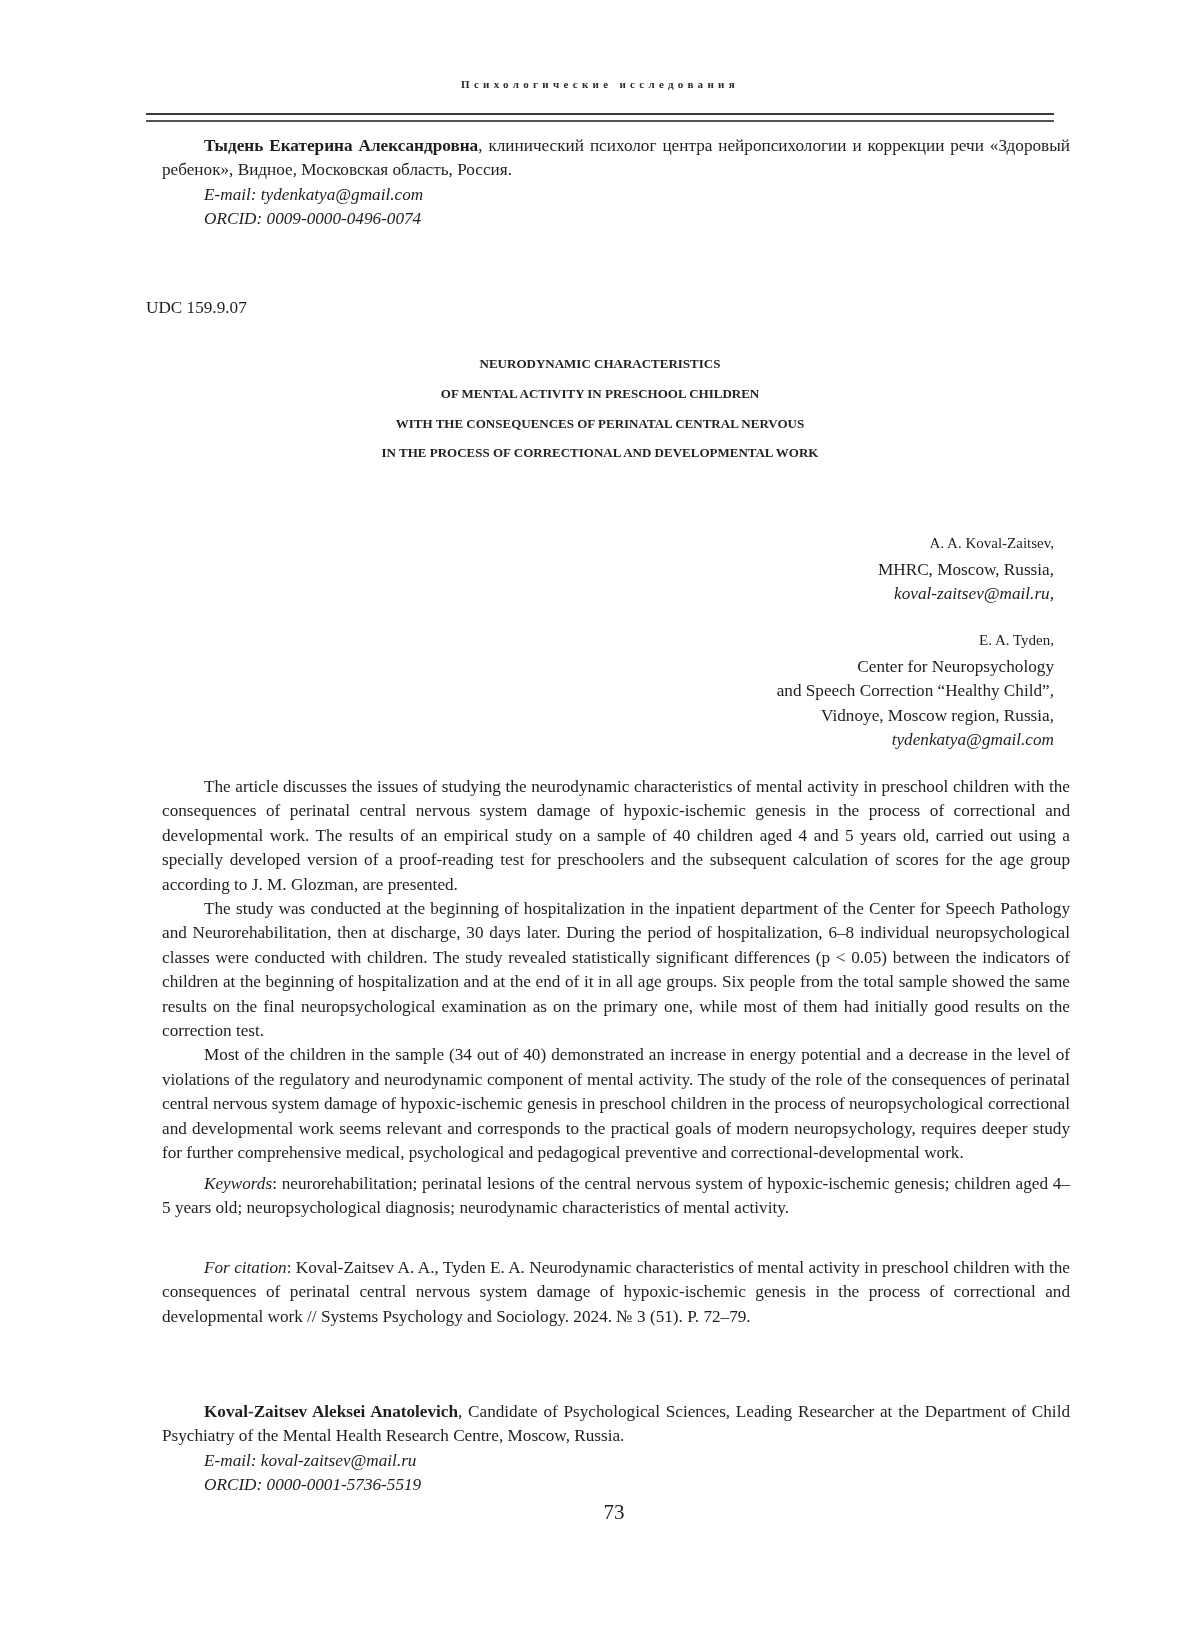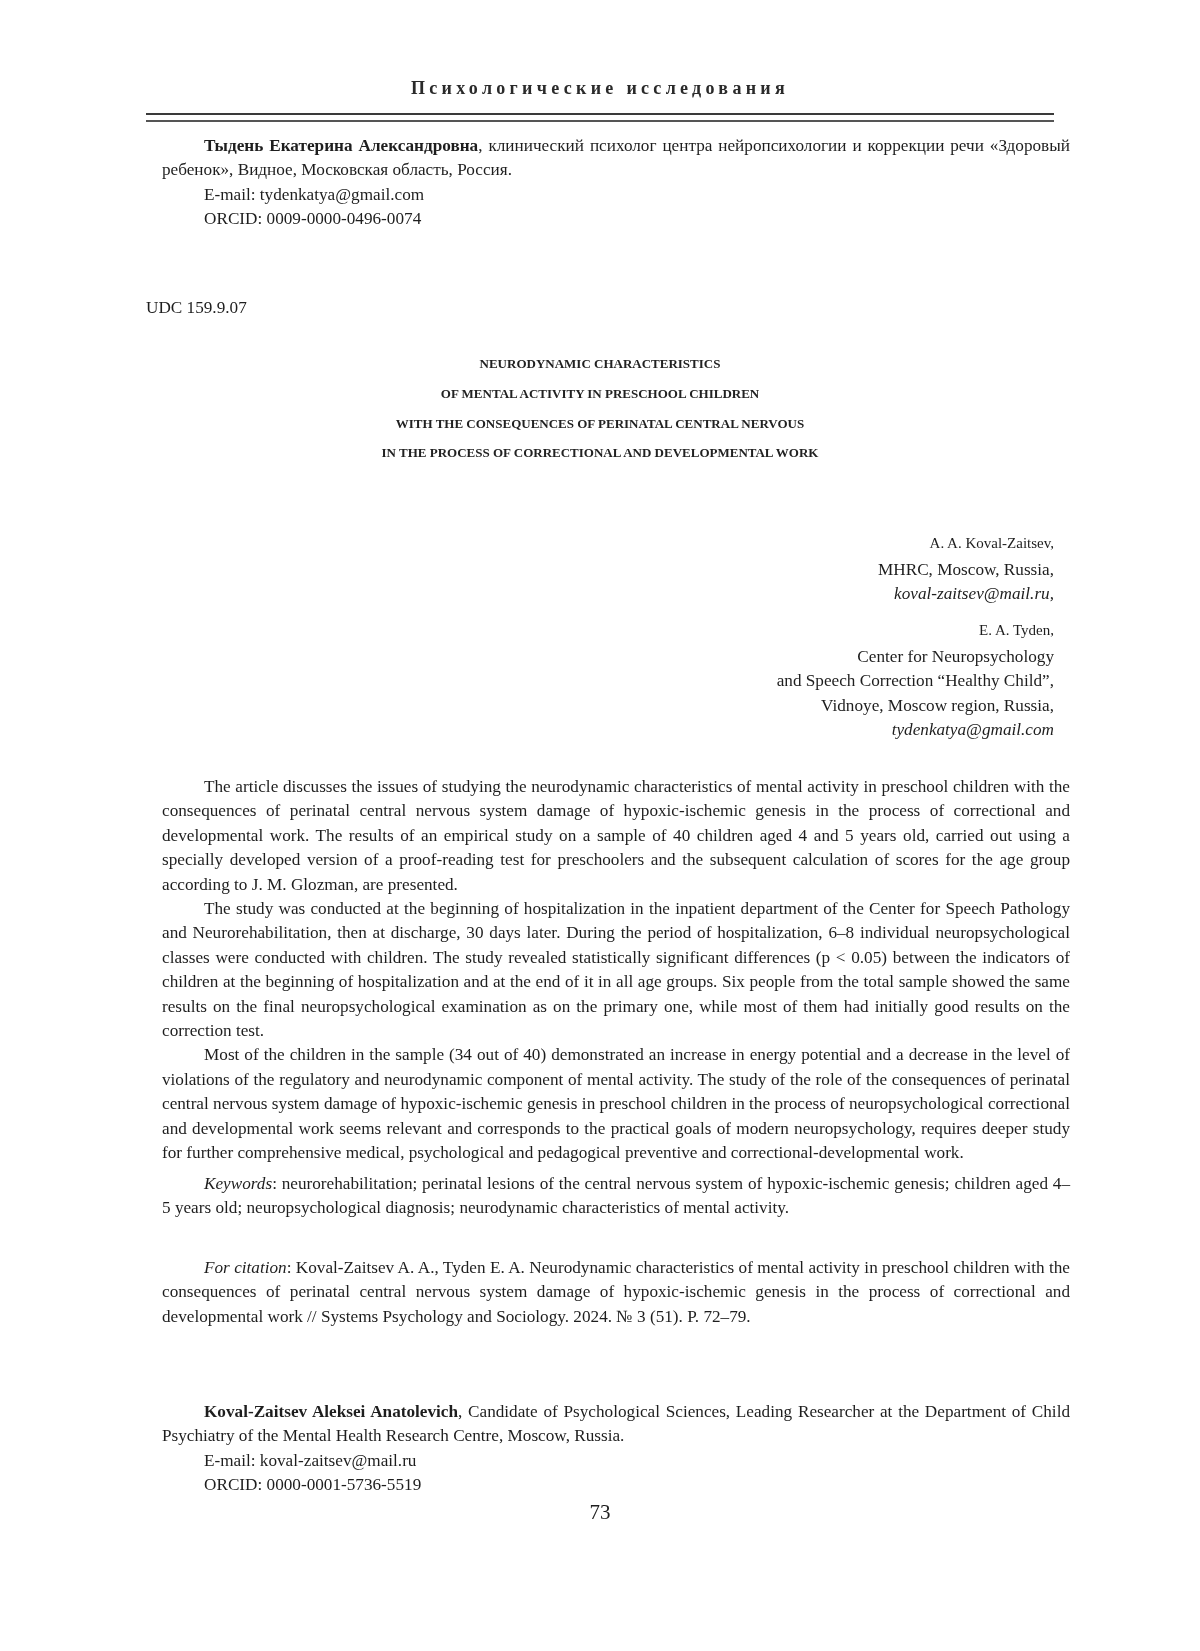--- a/index.html
+++ b/index.html
@@ -4,37 +4,37 @@
 <style>
   html, body { margin: 0; padding: 0; background: #ffffff; }
   body {
     width: 1200px; height: 1651px; position: relative; overflow: hidden;
     font-family: "Liberation Serif", "DejaVu Serif", serif;
     color: #1e1e1e;
   }
   .page { position: absolute; left: 146px; top: 0; width: 908px; }
   .running-head {
     position: absolute; top: 78px; left: 0; width: 908px; text-align: center;
-    font-size: 18px; font-weight: bold; letter-spacing: 4.3px; color: #2a2a2a;
+    font-size: 11px; font-weight: bold; letter-spacing: 4.3px; color: #2a2a2a;
   }
   .rule1 { position: absolute; top: 113px; left: 0; width: 908px; height: 2px; background: #3a3a3a; }
   .rule2 { position: absolute; top: 120px; left: 0; width: 908px; height: 2px; background: #555; }
   .para { position: absolute; left: 16px; width: 908px; font-size: 17.2px; line-height: 24.4px; text-align: justify; }
   .indent { text-indent: 42px; }
-  .line { padding-left: 42px; }
+  .line { padding-left: 42px; font-style: italic; }
   .udc { position: absolute; top: 298px; left: 0; font-size: 17.2px; }
   .title {
     position: absolute; top: 349px; left: 0; width: 908px; text-align: center;
     font-size: 13px; font-weight: bold; line-height: 29.8px; color: #222;
   }
   .authors { position: absolute; top: 528px; right: 0; width: 600px; text-align: right; font-size: 17.2px; line-height: 24.4px; }
   .author-name { font-weight: normal; font-size: 15px; line-height: 30px; }
   .it { font-style: italic; }
   .b { font-weight: bold; }
-  .pagenum { position: absolute; top: 1500px; left: 0; width: 908px; text-align: center; font-size: 21px; }
+  .pagenum { position: absolute; top: 1500px; left: 14px; width: 908px; text-align: center; font-size: 21px; }
 </style>
 </head>
 <body>
 
 <div class="page">
   <div class="running-head">Психологические исследования</div>
   <div class="rule1"></div>
   <div class="rule2"></div>
 
   <div class="para" style="top:134px">
@@ -48,21 +48,21 @@
   <div class="title">
     <div>NEURODYNAMIC CHARACTERISTICS</div>
     <div>OF MENTAL ACTIVITY IN PRESCHOOL CHILDREN</div>
     <div>WITH THE CONSEQUENCES OF PERINATAL CENTRAL NERVOUS</div>
     <div>IN THE PROCESS OF CORRECTIONAL AND DEVELOPMENTAL WORK</div>
   </div>
 
   <div class="authors">
     <div class="author-name">A. A. Koval-Zaitsev,</div>
     <div>MHRC, Moscow, Russia,</div>
-    <div class="it" style="margin-bottom:8px">koval-zaitsev@mail.ru,</div>
+    <div class="it" style="margin-bottom:18px">koval-zaitsev@mail.ru,</div>
     <div class="author-name">E. A. Tyden,</div>
     <div>Center for Neuropsychology</div>
     <div>and Speech Correction “Healthy Child”,</div>
     <div>Vidnoye, Moscow region, Russia,</div>
     <div class="it">tydenkatya@gmail.com</div>
   </div>
 
   <div class="para" style="top:775px">
     <div class="indent">The article discusses the issues of studying the neurodynamic characteristics of mental activity in preschool children with the consequences of perinatal central nervous system damage of hypoxic-ischemic genesis in the process of correctional and developmental work. The results of an empirical study on a sample of 40 children aged 4 and 5 years old, carried out using a specially developed version of a proof-reading test for preschoolers and the subsequent calculation of scores for the age group according to J. M. Glozman, are presented.</div>
     <div class="indent">The study was conducted at the beginning of hospitalization in the inpatient department of the Center for Speech Pathology and Neurorehabilitation, then at discharge, 30 days later. During the period of hospitalization, 6–8 individual neuropsychological classes were conducted with children. The study revealed statistically significant differences (p &lt; 0.05) between the indicators of children at the beginning of hospitalization and at the end of it in all age groups. Six people from the total sample showed the same results on the final neuropsychological examination as on the primary one, while most of them had initially good results on the correction test.</div>

